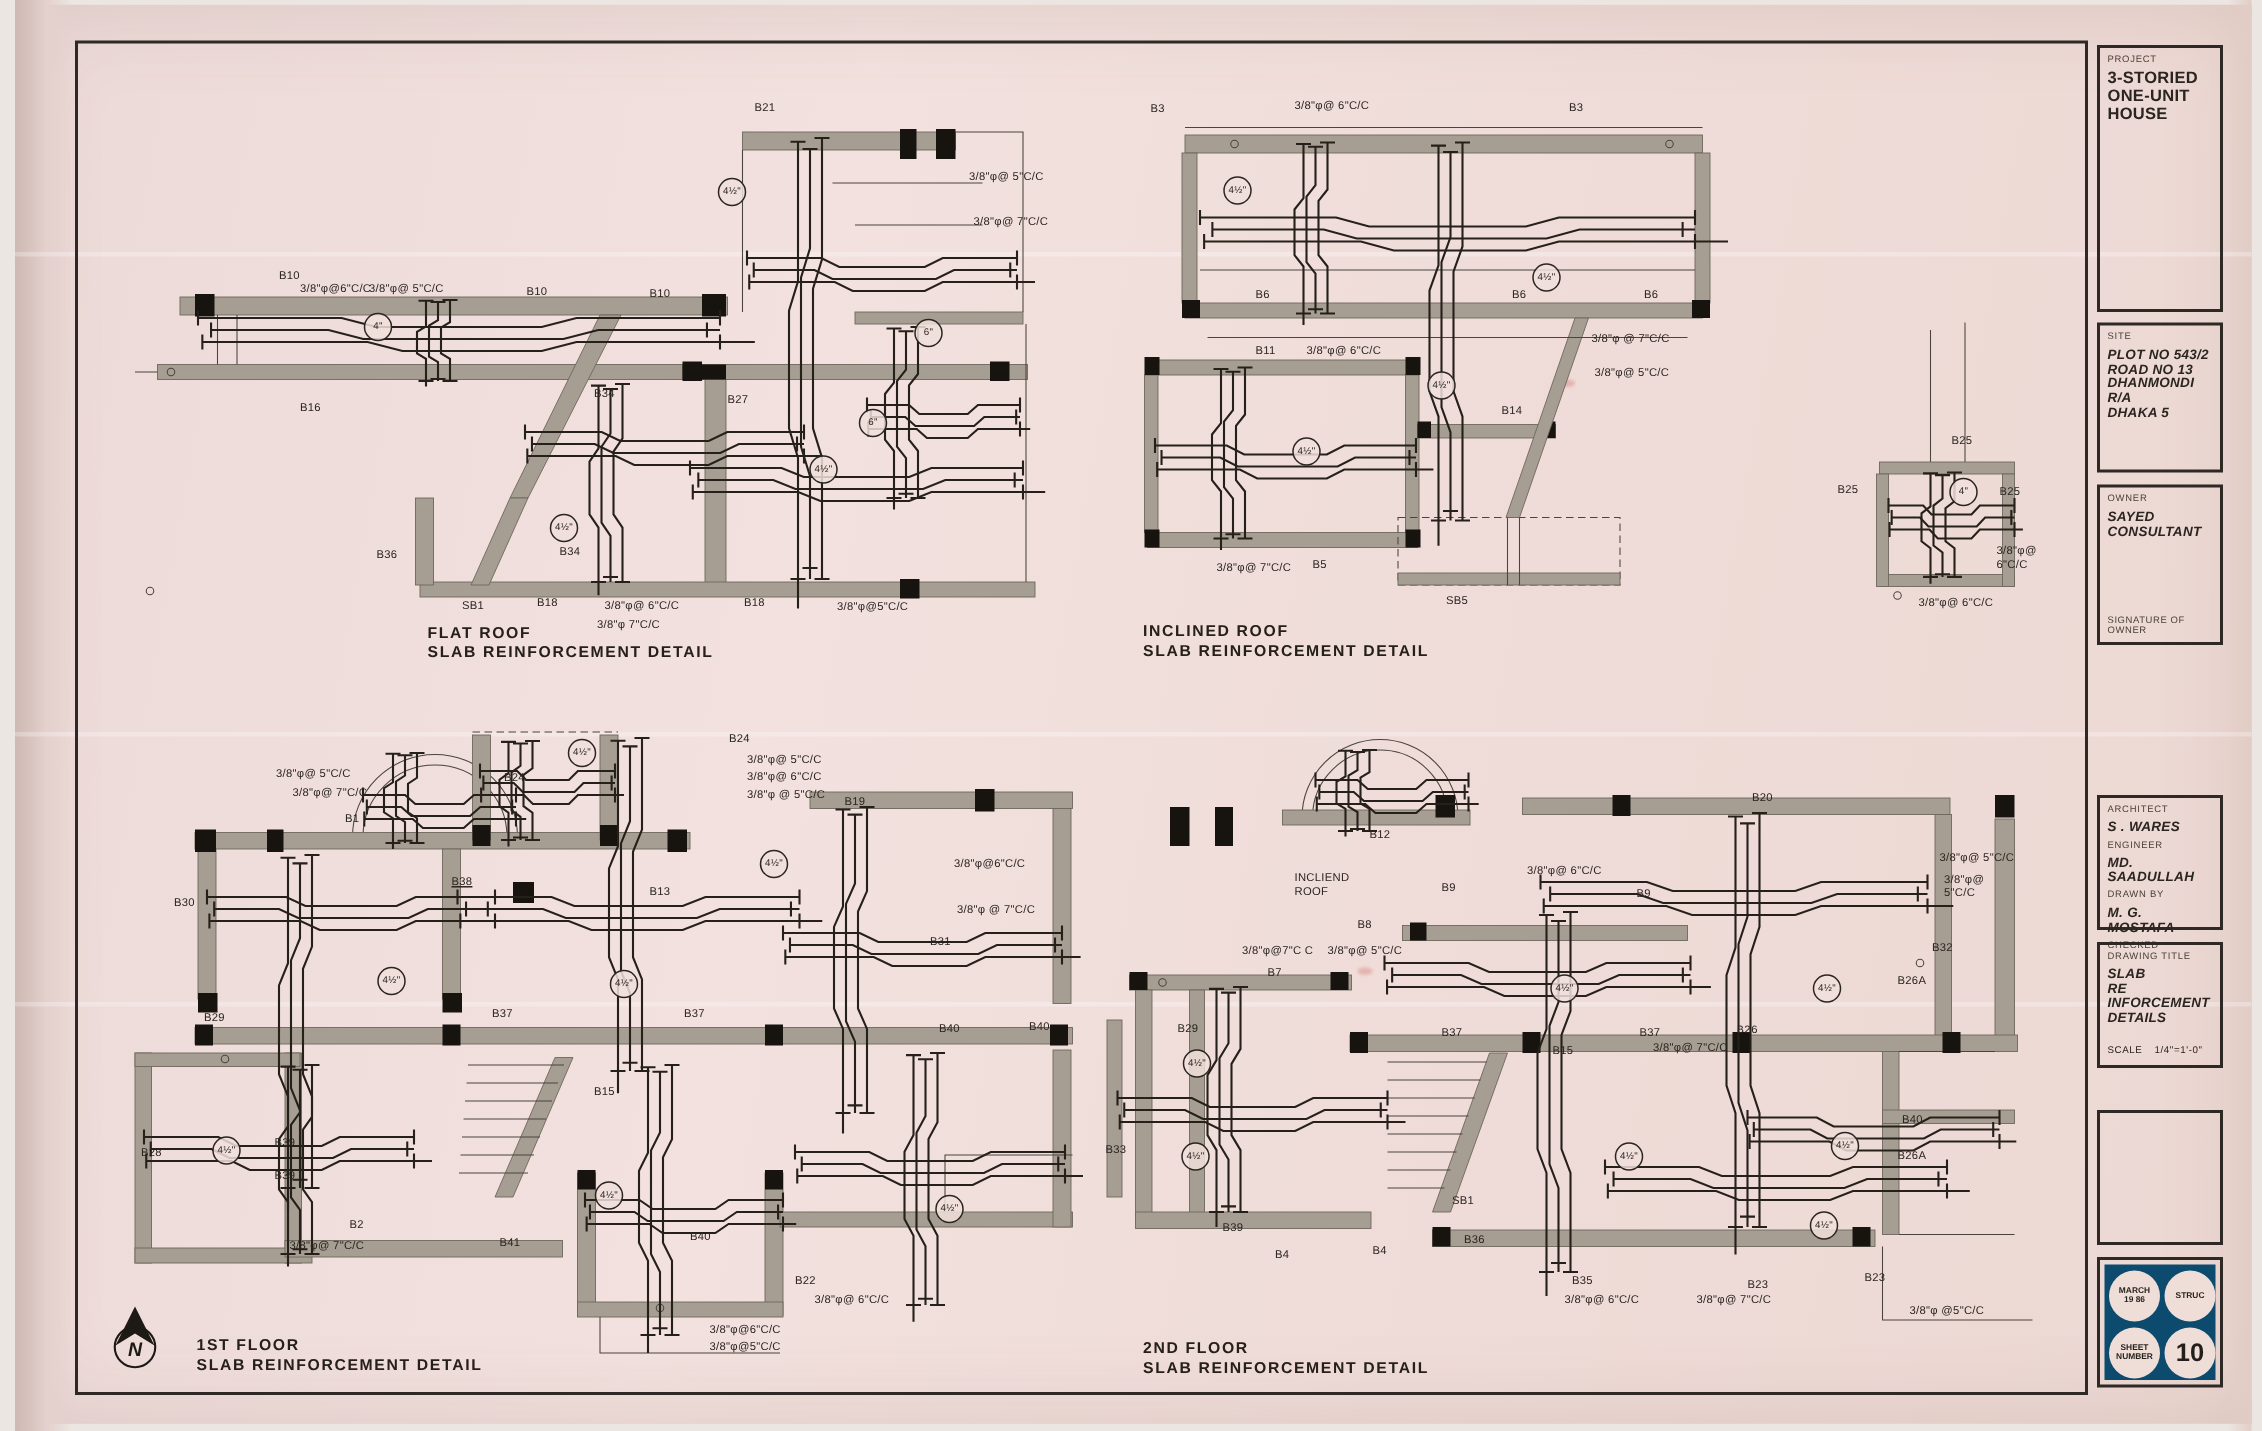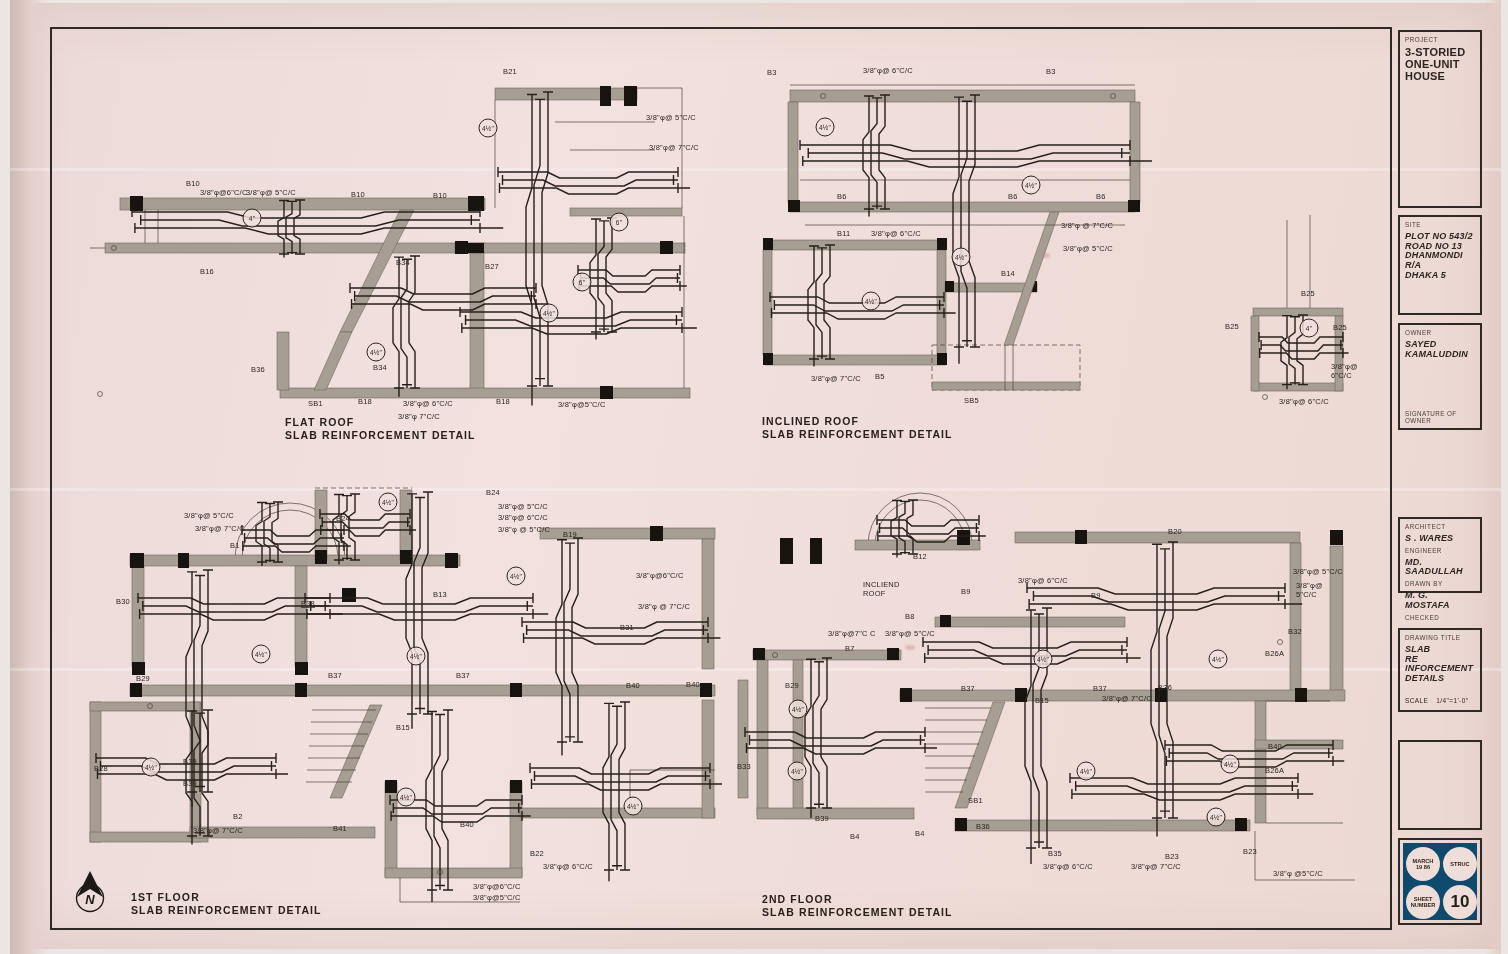--- a/index.html
+++ b/index.html
@@ -291,21 +291,21 @@
       <span class="ann" style="left: 94px; top: 46px;">3/8"φ@ 5"C/C</span>
       <span class="ann" style="left: 105px; top: 59px;">3/8"φ@ 7"C/C</span>
       <span class="ann" style="left: 140px; top: 76px;">B1</span>
       <span class="ann" style="left: 343px; top: 125px;">B13</span>
       <span class="ann" style="left: 473px; top: 65px;">B19</span>
       <span class="ann circ" style="left: 298px; top: 32px;">4½"</span>
       <span class="ann circ" style="left: 426px; top: 106px;">4½"</span>
       <span class="ann" style="left: 546px; top: 106px;">3/8"φ@6"C/C</span>
       <span class="ann" style="left: 548px; top: 137px;">3/8"φ @ 7"C/C</span>
       <span class="ann" style="left: 26px; top: 132px;">B30</span>
-      <span class="ann" style="left: 211px; top: 134px; text-decoration: underline;">B38</span>
+      <span class="ann" style="left: 211px; top: 118px; text-decoration: underline;">B38</span>
       <span class="ann" style="left: 530px; top: 158px;">B31</span>
       <span class="ann circ" style="left: 171px; top: 184px;">4½"</span>
       <span class="ann circ" style="left: 326px; top: 186px;">4½"</span>
       <span class="ann" style="left: 46px; top: 209px;">B29</span>
       <span class="ann" style="left: 238px; top: 206px;">B37</span>
       <span class="ann" style="left: 366px; top: 206px;">B37</span>
       <span class="ann" style="left: 536px; top: 216px;">B40</span>
       <span class="ann" style="left: 596px; top: 215px;">B40</span>
       <span class="ann" style="left: 306px; top: 258px;">B15</span>
       <span class="ann" style="left: 93px; top: 292px;">B39</span>
@@ -444,24 +444,24 @@
     <div class="tbox" style="top:188px;height:100px">
       <div class="lbl">SITE</div>
       <div class="val sm">PLOT NO 543/2</div>
       <div class="val sm">ROAD NO 13</div>
       <div class="val sm">DHANMONDI R/A</div>
       <div class="val sm">DHAKA 5</div>
     </div>
     <div class="tbox" style="top:296px;height:107px">
       <div class="lbl">OWNER</div>
       <div class="val sm">SAYED</div>
-      <div class="val sm">KAMALUDDIN</div>
+      <div class="val sm">CONSULTANT</div>
       <div class="sig">SIGNATURE OF OWNER</div>
     </div>
-    <div class="tbox" style="top:490px;height:76px">
+    <div class="tbox" style="top:503px;height:90px">
       <div class="lbl">ARCHITECT</div>
       <div class="val sm">S . WARES</div>
       <div class="lbl" style="margin-top:3px">ENGINEER</div>
       <div class="val sm">MD. SAADULLAH</div>
       <div class="lbl" style="margin-top:3px">DRAWN BY</div>
       <div class="val sm">M. G. MOSTAFA</div>
       <div class="lbl" style="margin-top:3px">CHECKED</div>
     </div>
     <div class="tbox" style="top:601px;height:84px">
       <div class="lbl">DRAWING TITLE</div>

